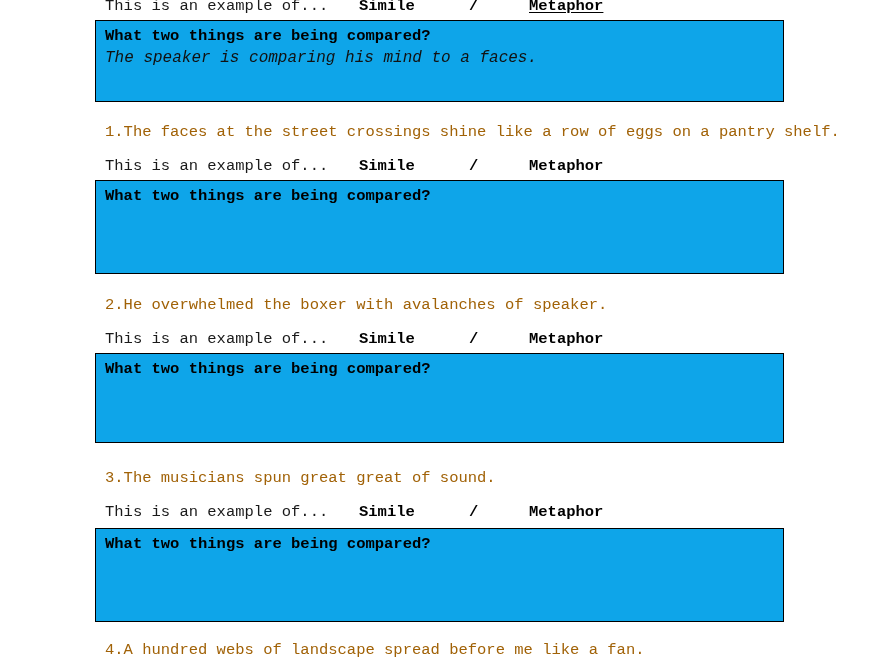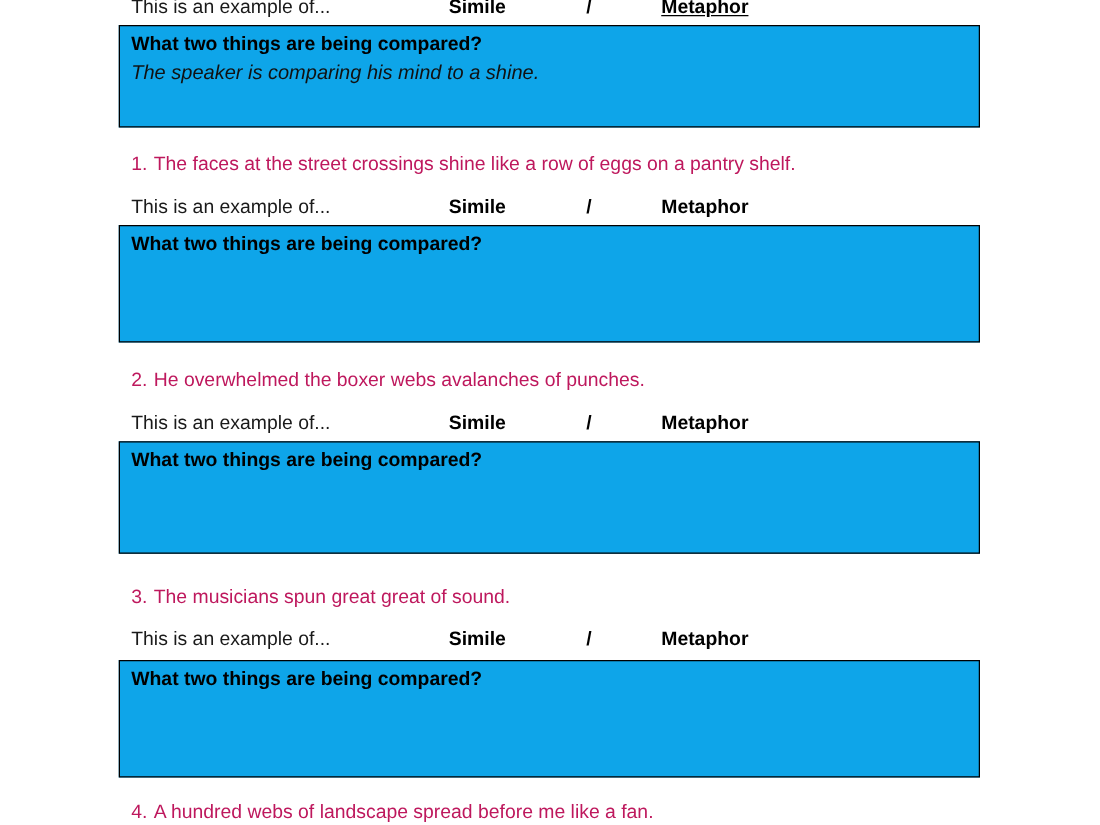--- a/index.html
+++ b/index.html
@@ -6,38 +6,38 @@
     margin: 0;
     padding: 0;
     background: #ffffff;
   }
   .page {
     position: relative;
     width: 880px;
     height: 660px;
     background: #ffffff;
     overflow: hidden;
-    font-family: Liberation Sans, sans-serif;
+    font-family: Liberation Mono, monospace;
     color: #000000;
   }
 
   
   .item {
     position: absolute;
     left: 0;
     width: 880px;
   }
 
   .sentence {
     position: absolute;
     left: 105px;
     font-size: 15.5px;
     line-height: 18px;
     white-space: nowrap;
-    color: #be185d;
+    color: #a16207;
   }
   .sentence .num {
     display: inline-block;
     min-width: 18px;
   }
 
   .choice-row {
     position: absolute;
     left: 0;
     width: 880px;
@@ -111,21 +111,21 @@
 
   <div class="item" style="top:-3px;">
     <div class="choice-row" style="top:0px;">
       <span class="lead">This is an example of...</span>
       <span class="opt-simile">Simile</span>
       <span class="opt-slash">/</span>
       <span class="opt-metaphor selected">Metaphor</span>
     </div>
     <div class="answer-box" style="top:23px; height:82px;">
       <span class="prompt">What two things are being compared?</span>
-      <span class="response">The speaker is comparing his mind to a shine.</span>
+      <span class="response">The speaker is comparing his mind to a faces.</span>
     </div>
   </div>
 
   <div class="item" style="top:123px;">
     <div class="sentence" style="top:0px;">
       <span class="num">1.</span><span>The faces at the street crossings shine like a row of eggs on a pantry shelf.</span>
     </div>
     <div class="choice-row" style="top:34px;">
       <span class="lead">This is an example of...</span>
       <span class="opt-simile">Simile</span>
@@ -133,21 +133,21 @@
       <span class="opt-metaphor">Metaphor</span>
     </div>
     <div class="answer-box" style="top:57px; height:94px;">
       <span class="prompt">What two things are being compared?</span>
       <span class="response"></span>
     </div>
   </div>
 
   <div class="item" style="top:296px;">
     <div class="sentence" style="top:0px;">
-      <span class="num">2.</span><span>He overwhelmed the boxer webs avalanches of punches.</span>
+      <span class="num">2.</span><span>He overwhelmed the boxer with avalanches of speaker.</span>
     </div>
     <div class="choice-row" style="top:34px;">
       <span class="lead">This is an example of...</span>
       <span class="opt-simile">Simile</span>
       <span class="opt-slash">/</span>
       <span class="opt-metaphor">Metaphor</span>
     </div>
     <div class="answer-box" style="top:57px; height:90px;">
       <span class="prompt">What two things are being compared?</span>
       <span class="response"></span>

